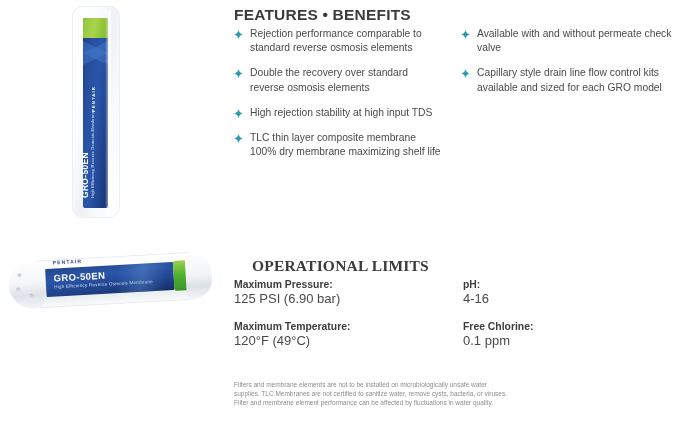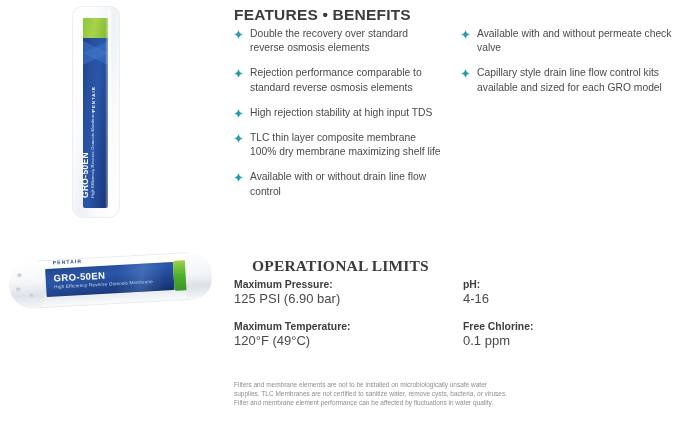--- a/index.html
+++ b/index.html
@@ -342,45 +342,39 @@
 <div id="content">
 
   <h1 id="features-title" class="section-title">FEATURES • BENEFITS</h1>
 
   <div class="bullet-cols">
     <div class="bullet-col" id="bullet-col-left">
         <div class="bullet-item">
           <svg class="diamond-icon" width="9" height="9" viewBox="0 0 10 10">
             <path d="M5 0 C5.7 3 7 4.3 10 5 C7 5.7 5.7 7 5 10 C4.3 7 3 5.7 0 5 C3 4.3 4.3 3 5 0 Z" fill="#2a9aad"></path>
           </svg>
+          <span class="bullet-text">Rejection performance comparable to standard reverse osmosis elements</span>
+        </div>
+        <div class="bullet-item">
+          <svg class="diamond-icon" width="9" height="9" viewBox="0 0 10 10">
+            <path d="M5 0 C5.7 3 7 4.3 10 5 C7 5.7 5.7 7 5 10 C4.3 7 3 5.7 0 5 C3 4.3 4.3 3 5 0 Z" fill="#2a9aad"></path>
+          </svg>
           <span class="bullet-text">Double the recovery over standard reverse osmosis elements</span>
         </div>
         <div class="bullet-item">
           <svg class="diamond-icon" width="9" height="9" viewBox="0 0 10 10">
             <path d="M5 0 C5.7 3 7 4.3 10 5 C7 5.7 5.7 7 5 10 C4.3 7 3 5.7 0 5 C3 4.3 4.3 3 5 0 Z" fill="#2a9aad"></path>
           </svg>
-          <span class="bullet-text">Rejection performance comparable to standard reverse osmosis elements</span>
-        </div>
-        <div class="bullet-item">
-          <svg class="diamond-icon" width="9" height="9" viewBox="0 0 10 10">
-            <path d="M5 0 C5.7 3 7 4.3 10 5 C7 5.7 5.7 7 5 10 C4.3 7 3 5.7 0 5 C3 4.3 4.3 3 5 0 Z" fill="#2a9aad"></path>
-          </svg>
           <span class="bullet-text">High rejection stability at high input TDS</span>
         </div>
         <div class="bullet-item">
           <svg class="diamond-icon" width="9" height="9" viewBox="0 0 10 10">
             <path d="M5 0 C5.7 3 7 4.3 10 5 C7 5.7 5.7 7 5 10 C4.3 7 3 5.7 0 5 C3 4.3 4.3 3 5 0 Z" fill="#2a9aad"></path>
           </svg>
           <span class="bullet-text">TLC thin layer composite membrane 100% dry membrane maximizing shelf life</span>
-        </div>
-        <div class="bullet-item">
-          <svg class="diamond-icon" width="9" height="9" viewBox="0 0 10 10">
-            <path d="M5 0 C5.7 3 7 4.3 10 5 C7 5.7 5.7 7 5 10 C4.3 7 3 5.7 0 5 C3 4.3 4.3 3 5 0 Z" fill="#2a9aad"></path>
-          </svg>
-          <span class="bullet-text">Available with or without drain line flow control</span>
         </div>
       </div>
     <div class="bullet-col" id="bullet-col-right">
         <div class="bullet-item">
           <svg class="diamond-icon" width="9" height="9" viewBox="0 0 10 10">
             <path d="M5 0 C5.7 3 7 4.3 10 5 C7 5.7 5.7 7 5 10 C4.3 7 3 5.7 0 5 C3 4.3 4.3 3 5 0 Z" fill="#2a9aad"></path>
           </svg>
           <span class="bullet-text">Available with and without permeate check valve</span>
         </div>
         <div class="bullet-item">

